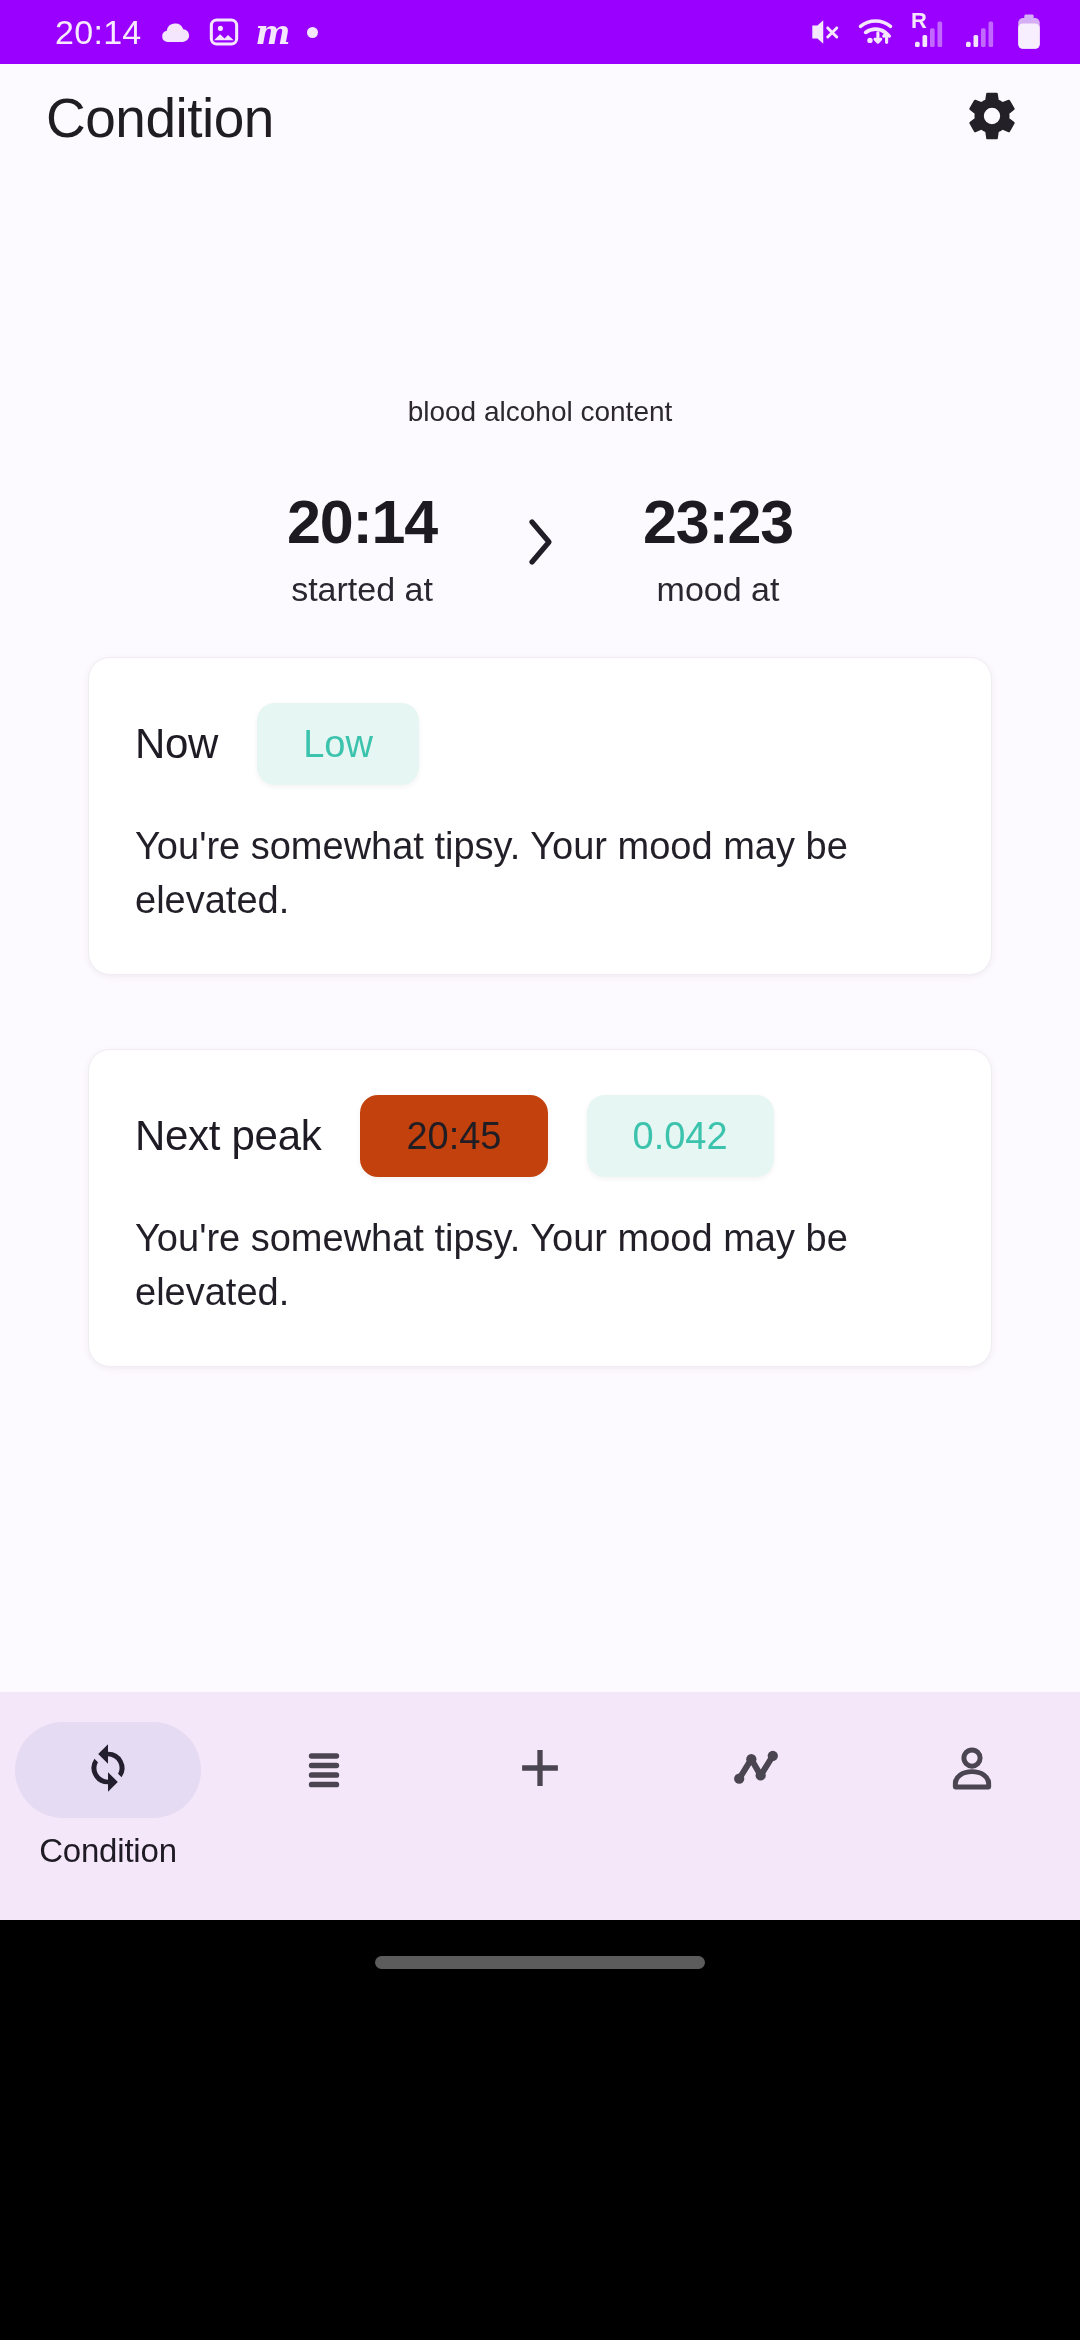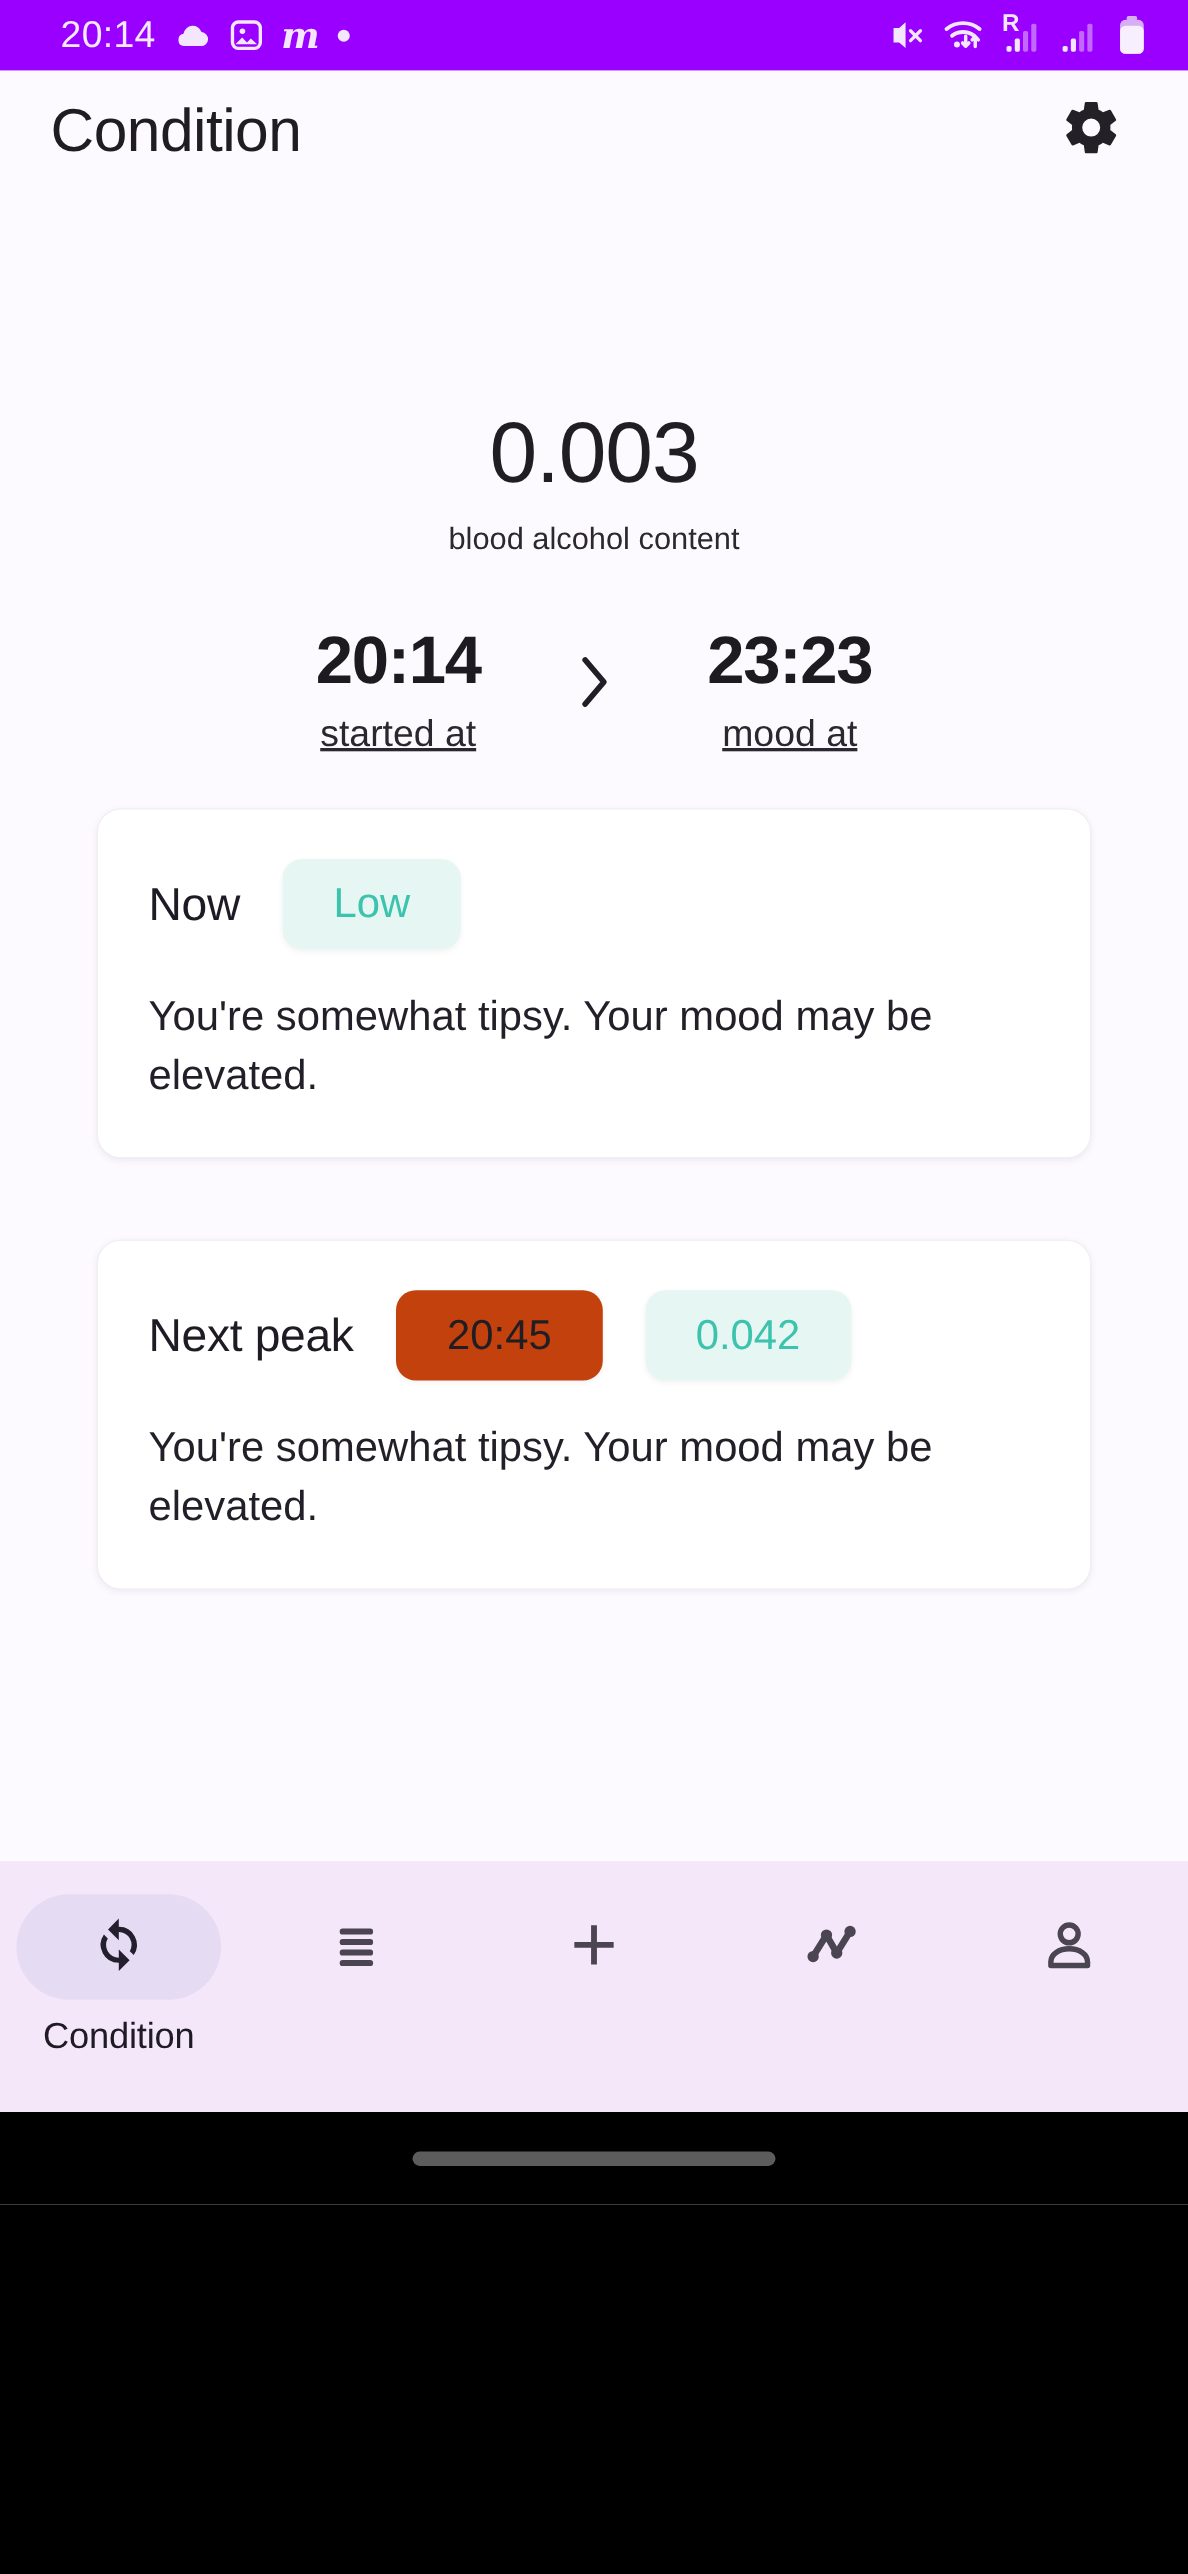--- a/index.html
+++ b/index.html
@@ -69,21 +69,21 @@
     gap:0;
   }
   .time-col { width:296px; text-align:center; }
   .time-col.left { text-align:center; }
   .time-val {
     font-size:61px; font-weight:700; color:#1d1a21;
     letter-spacing:-1.2px; line-height:1.05;
   }
   .time-cap {
     margin-top:16px;
-    font-size:34px; font-weight:400; color:#2b2730;text-decoration:underline;
+    font-size:34px; font-weight:400; color:#2b2730;
   }
   .chev {
     width:60px;
     display:flex; align-items:flex-start; justify-content:center;
     padding-top:26px;
   }
 
   
   .card {
     margin:0 88px;
@@ -238,21 +238,20 @@
         <svg width="56" height="56" viewBox="0 0 24 24">
           <path fill="#232027" d="M19.43 12.98c.04-.32.07-.64.07-.98s-.03-.66-.07-.98l2.11-1.65a.5.5 0 0 0 .12-.64l-2-3.46a.5.5 0 0 0-.61-.22l-2.49 1a7.3 7.3 0 0 0-1.69-.98l-.38-2.65a.49.49 0 0 0-.5-.42h-4a.49.49 0 0 0-.49.42l-.38 2.65c-.61.25-1.17.58-1.69.98l-2.49-1a.5.5 0 0 0-.61.22l-2 3.46a.5.5 0 0 0 .12.64L4.57 11c-.04.32-.07.65-.07.98s.03.66.07.98l-2.11 1.65a.5.5 0 0 0-.12.64l2 3.46c.12.22.39.3.61.22l2.49-1c.52.4 1.08.73 1.69.98l.38 2.65c.04.24.25.42.49.42h4c.25 0 .46-.18.5-.42l.38-2.65c.61-.25 1.17-.59 1.69-.98l2.49 1c.22.08.49 0 .61-.22l2-3.46a.5.5 0 0 0-.12-.64l-2.11-1.65zM12 15.5A3.5 3.5 0 1 1 12 8.5a3.5 3.5 0 0 1 0 7z"></path>
         </svg>
       </span>
     </div>
   </div>
 
   <div class="main">
 
     <div class="bac-block">
-      <div class="bac-value">0.003</div>
       <div class="bac-label">blood alcohol content</div>
     </div>
 
     <div class="times-row">
       <div class="time-col left">
         <div class="time-val">20:14</div>
         <div class="time-cap">started at</div>
       </div>
       <div class="chev">
         <svg width="34" height="52" viewBox="0 0 16 26">

